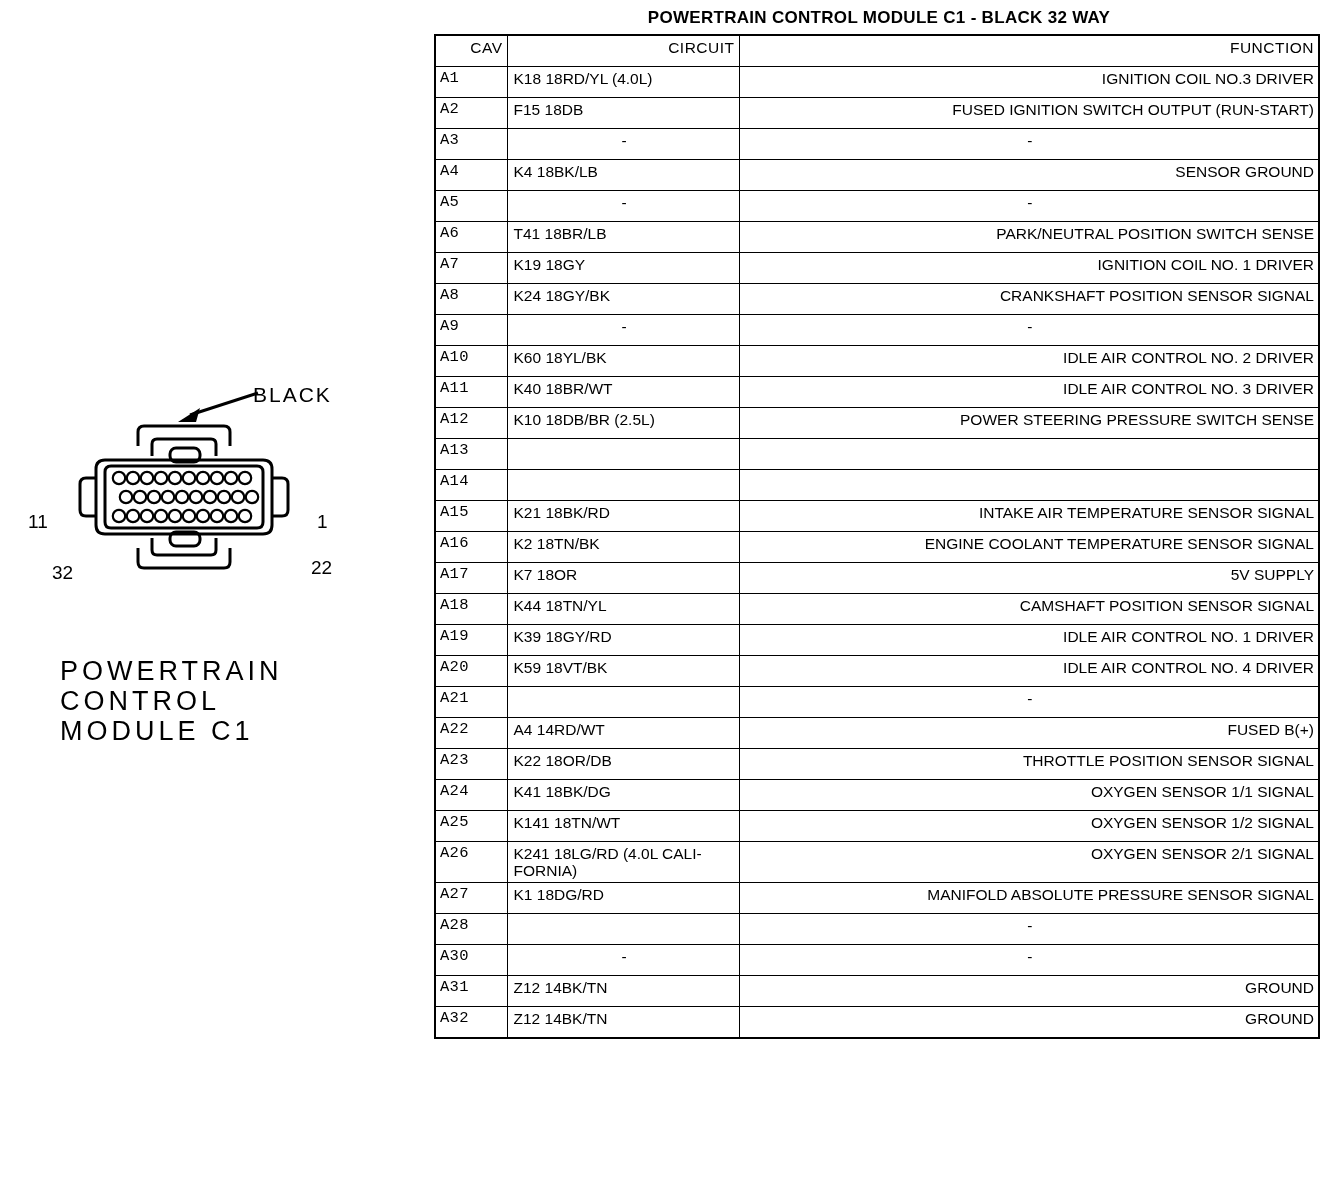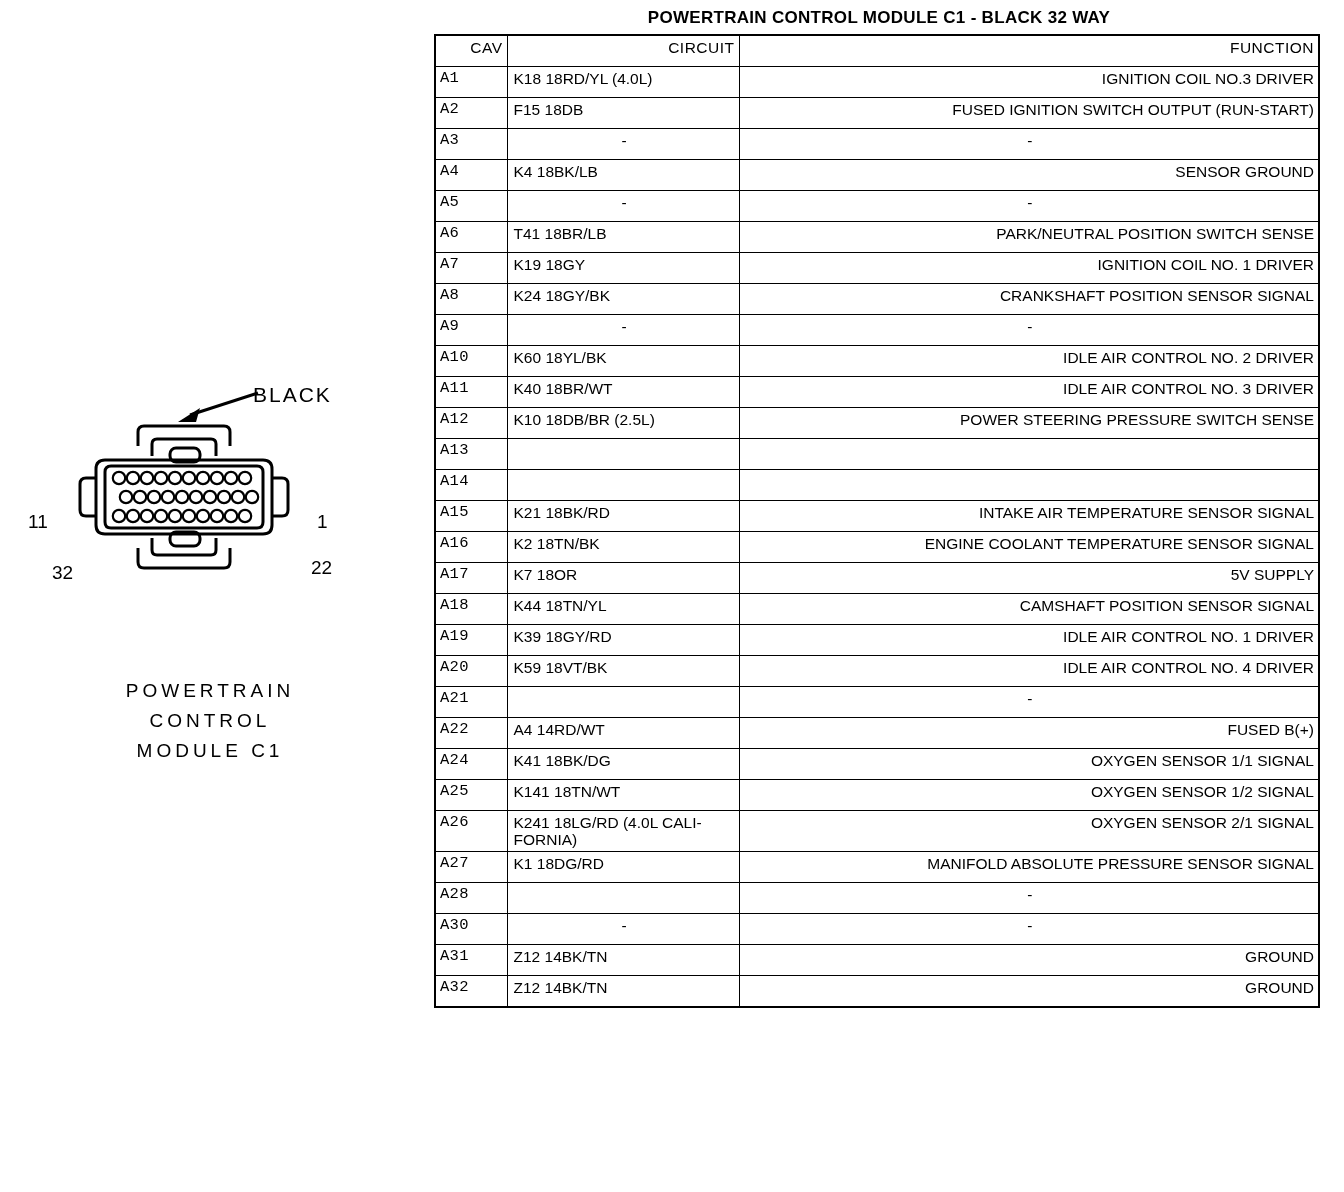--- a/index.html
+++ b/index.html
@@ -65,24 +65,24 @@
   #pin-num-22 {
     position: absolute;
     left: 311px;
     top: 557px;
     font-size: 19px;
   }
 
   #diagram-caption {
     position: absolute;
     left: 60px;
-    top: 676px;
+    top: 656px;
     width: 300px;
-    text-align: center;
-    font-size: 19px;
+    text-align: left;
+    font-size: 27px;
     letter-spacing: 4px;
     line-height: 30px;
   }
 
   
   #table-panel {
     position: absolute;
     left: 434px;
     top: 8px;
     width: 890px;
@@ -347,20 +347,25 @@
           <td class="cav">A21</td>
           <td class="cir blank"></td>
           <td class="fun dash">-</td>
         </tr>
         <tr>
           <td class="cav">A22</td>
           <td class="cir">A4 14RD/WT</td>
           <td class="fun">FUSED B(+)</td>
         </tr>
         <tr>
+          <td class="cav">A23</td>
+          <td class="cir">K22 18OR/DB</td>
+          <td class="fun">THROTTLE POSITION SENSOR SIGNAL</td>
+        </tr>
+        <tr>
           <td class="cav">A24</td>
           <td class="cir">K41 18BK/DG</td>
           <td class="fun">OXYGEN SENSOR 1/1 SIGNAL</td>
         </tr>
         <tr>
           <td class="cav">A25</td>
           <td class="cir">K141 18TN/WT</td>
           <td class="fun">OXYGEN SENSOR 1/2 SIGNAL</td>
         </tr>
         <tr>

